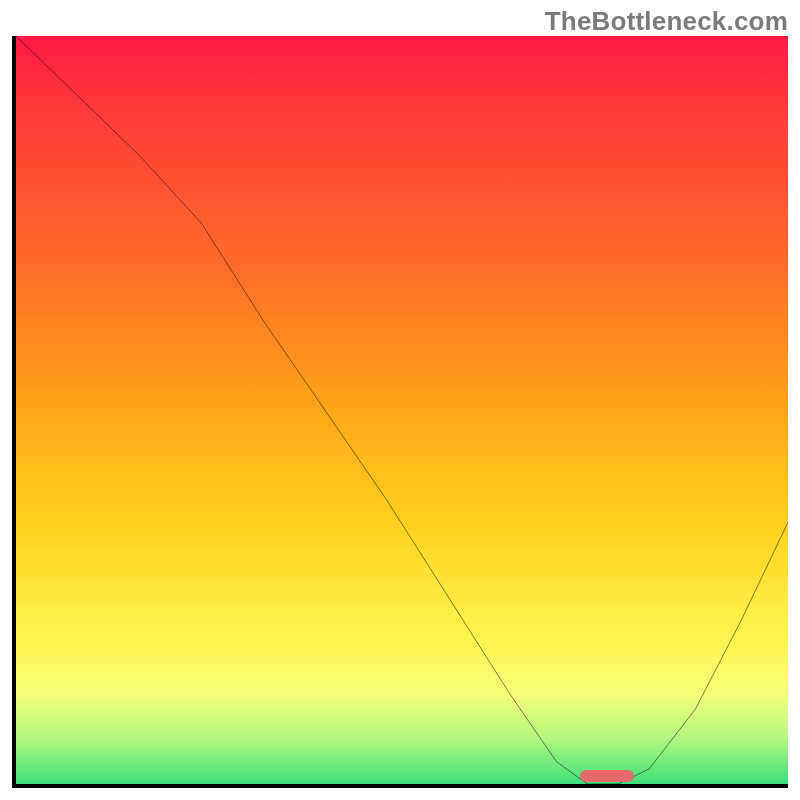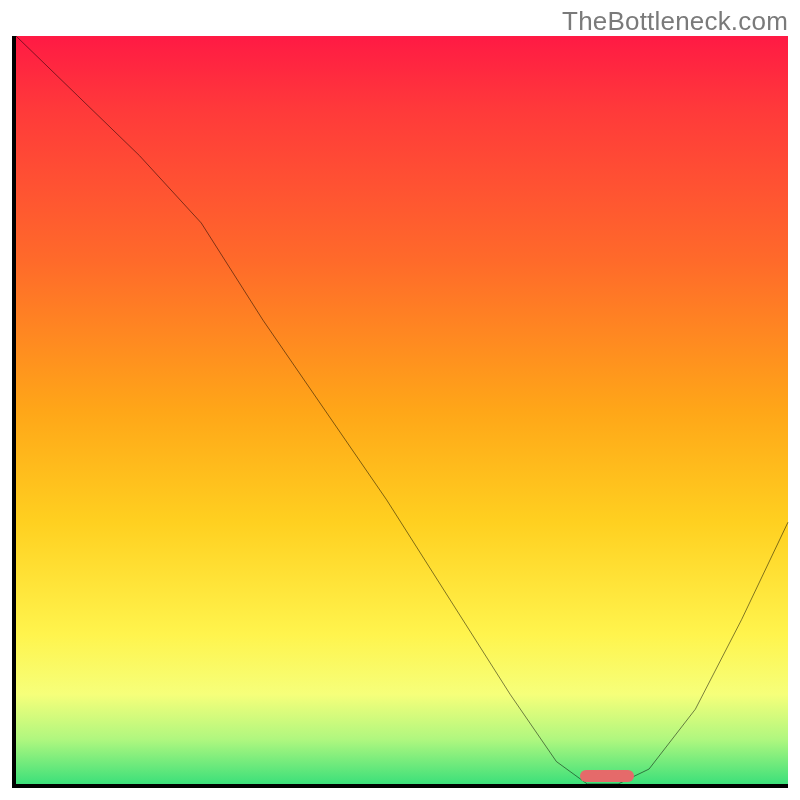--- a/index.html
+++ b/index.html
@@ -15,21 +15,21 @@
     position: relative;
     width: 800px;
     height: 800px;
     background: #ffffff;
   }
   .watermark {
     position: absolute;
     top: 6px;
     right: 12px;
     font-size: 26px;
-    font-weight: 400;
+    font-weight: 700;
     color: #7a7a7a;
     letter-spacing: 0.2px;
   }
   .plot-frame {
     position: absolute;
     left: 12px;
     top: 36px;
     width: 776px;
     height: 752px;
     box-sizing: border-box;

